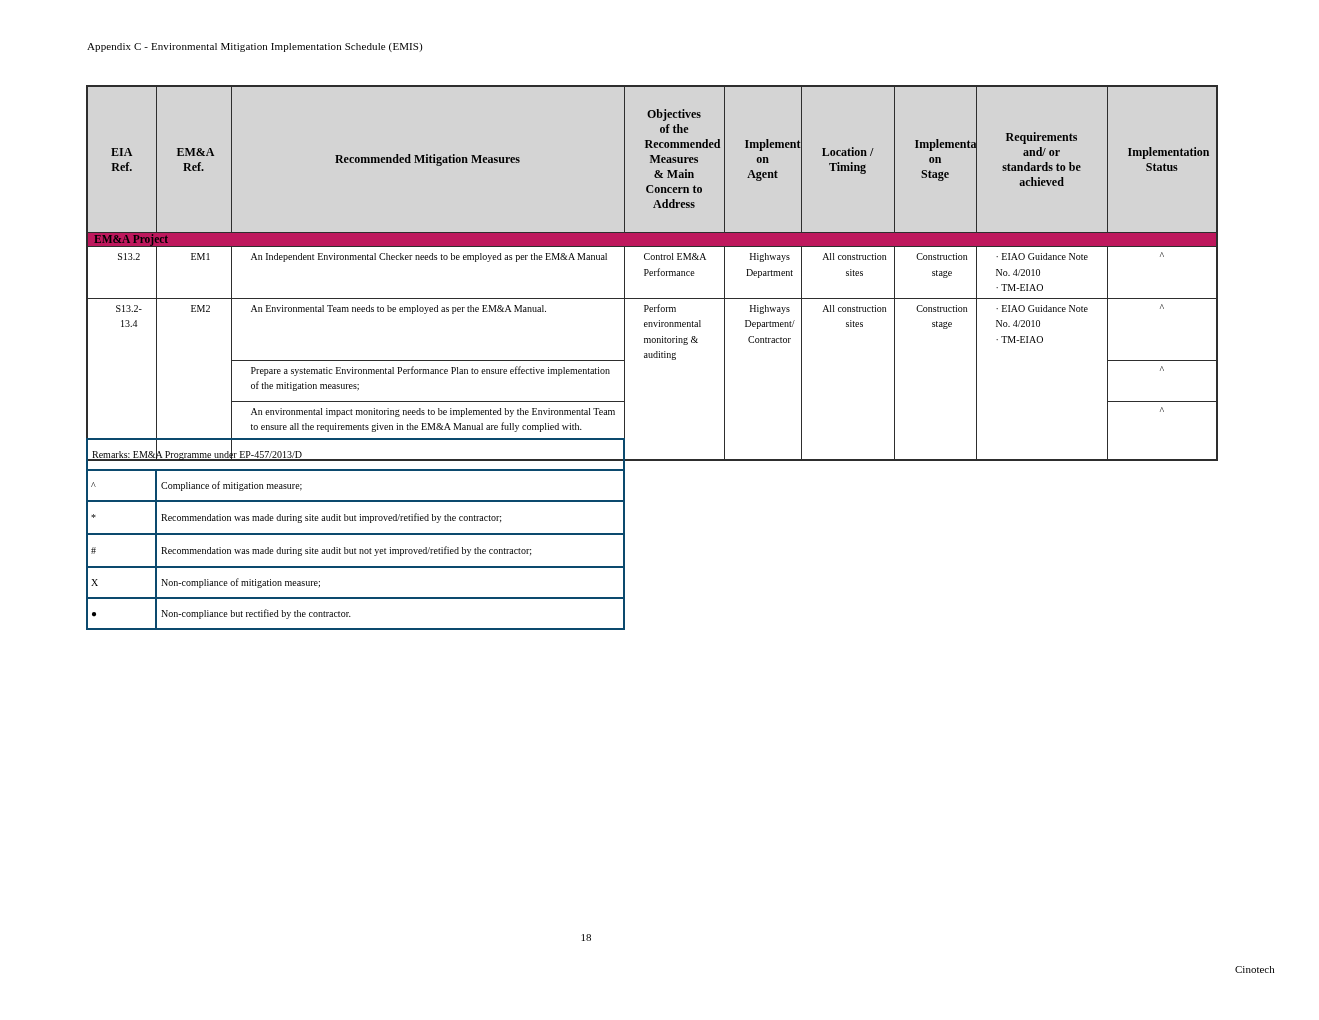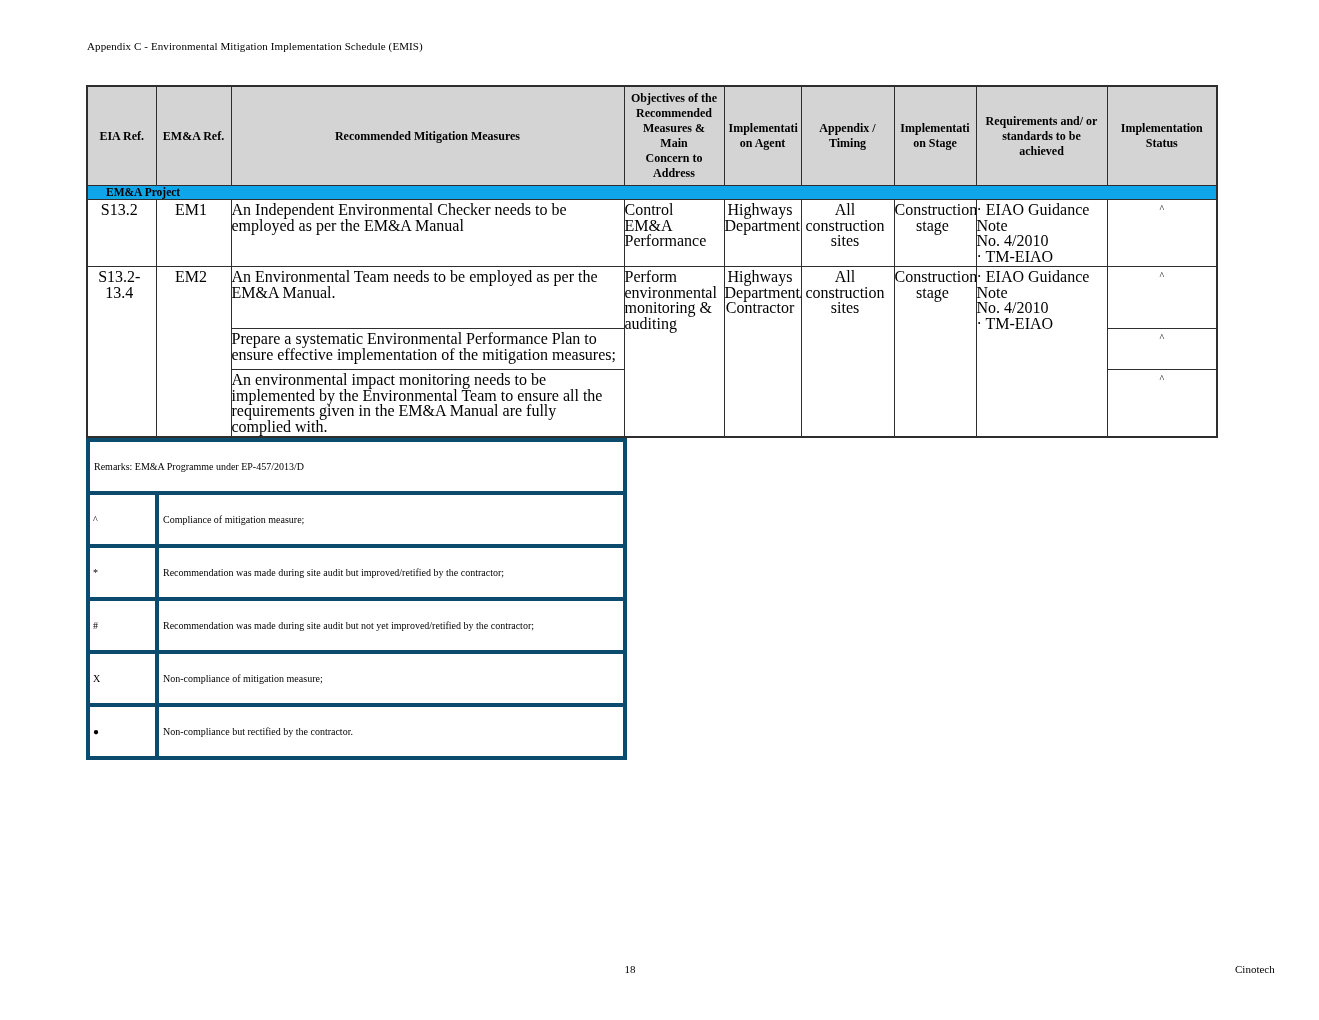--- a/index.html
+++ b/index.html
@@ -11,40 +11,40 @@
   .page { position:absolute; inset:0;border-radius:31px; }
 
   .doc-title { position:absolute; left:87px; top:40px; font-size:11px; letter-spacing:0.1px; }
 
   
   table.main { position:absolute; left:86px; top:85px; width:1130px;
     border-collapse:collapse; table-layout:fixed; border:2px solid #2e2e2e; }
   table.main th, table.main td { border:1px solid #2e2e2e; overflow:hidden; }
   table.main th {
     background:#d4d4d4; font-weight:bold; font-size:12px; line-height:15px;
-    text-align:center; vertical-align:middle; padding:4px; white-space:pre-line;
+    text-align:center; vertical-align:middle; padding:20px; white-space:pre-line;
   }
   tr.section td {
-    background:#0ea5e9; font-weight:bold; font-size:11.5px; line-height:13px;
-    text-align:left; vertical-align:middle; padding:0 18px;
+    background:#be185d; font-weight:bold; font-size:11.5px; line-height:13px;
+    text-align:left; vertical-align:middle; padding:0 6px;
   }
-  td.body { font-size:16px; line-height:15.5px; vertical-align:top; padding:2px 5px 2px 0; }
+  td.body { font-size:10px; line-height:15.5px; vertical-align:top; padding:2px 5px 2px 19px; }
   .pre { white-space:pre-line;margin-left:8px; }
   .ctr { text-align:center; }
   td.status { text-align:center; vertical-align:top; font-size:10px; line-height:11px; padding-top:3px; }
 
   
   table.remarks { position:absolute; left:86px; top:438px; width:537px;
     border-collapse:collapse; table-layout:fixed; border:2px solid #2e2e2e; font-size:10px; }
-  table.remarks td { border:4px solid #0c4a6e; vertical-align:top;
-    padding:17px 4px; line-height:15px; overflow:hidden; }
+  table.remarks td { border:2px solid #0c4a6e; vertical-align:top;
+    padding:7px 4px; line-height:15px; overflow:hidden; }
   table.remarks tr.mid td { vertical-align:middle; }
   table.remarks td.sym { padding-left:3px; }
 
-  .page-num { position:absolute; left:0; top:963px; width:1172px; text-align:center; font-size:11px;margin-left:44px; }
+  .page-num { position:absolute; left:0; top:931px; width:1172px; text-align:center; font-size:11px; }
   .company  { position:absolute; left:1192px; top:963px; font-size:11px;padding-left:43px; }
 </style>
 </head>
 <body>
 
 <div class="page">
 
   <div class="doc-title">Appendix C - Environmental Mitigation Implementation Schedule (EMIS)</div>
 
   <table class="main">
@@ -64,21 +64,21 @@
         <th>EIA Ref.</th>
         <th>EM&amp;A Ref.</th>
         <th>Recommended Mitigation Measures</th>
         <th>Objectives of the
 Recommended
 Measures &amp; Main
 Concern to
 Address</th>
         <th>Implementati
 on Agent</th>
-        <th>Appendix /
+        <th>Location /
 Timing</th>
         <th>Implementati
 on Stage</th>
         <th>Requirements and/ or
 standards to be
 achieved</th>
         <th>Implementation
 Status</th>
       </tr>
 

